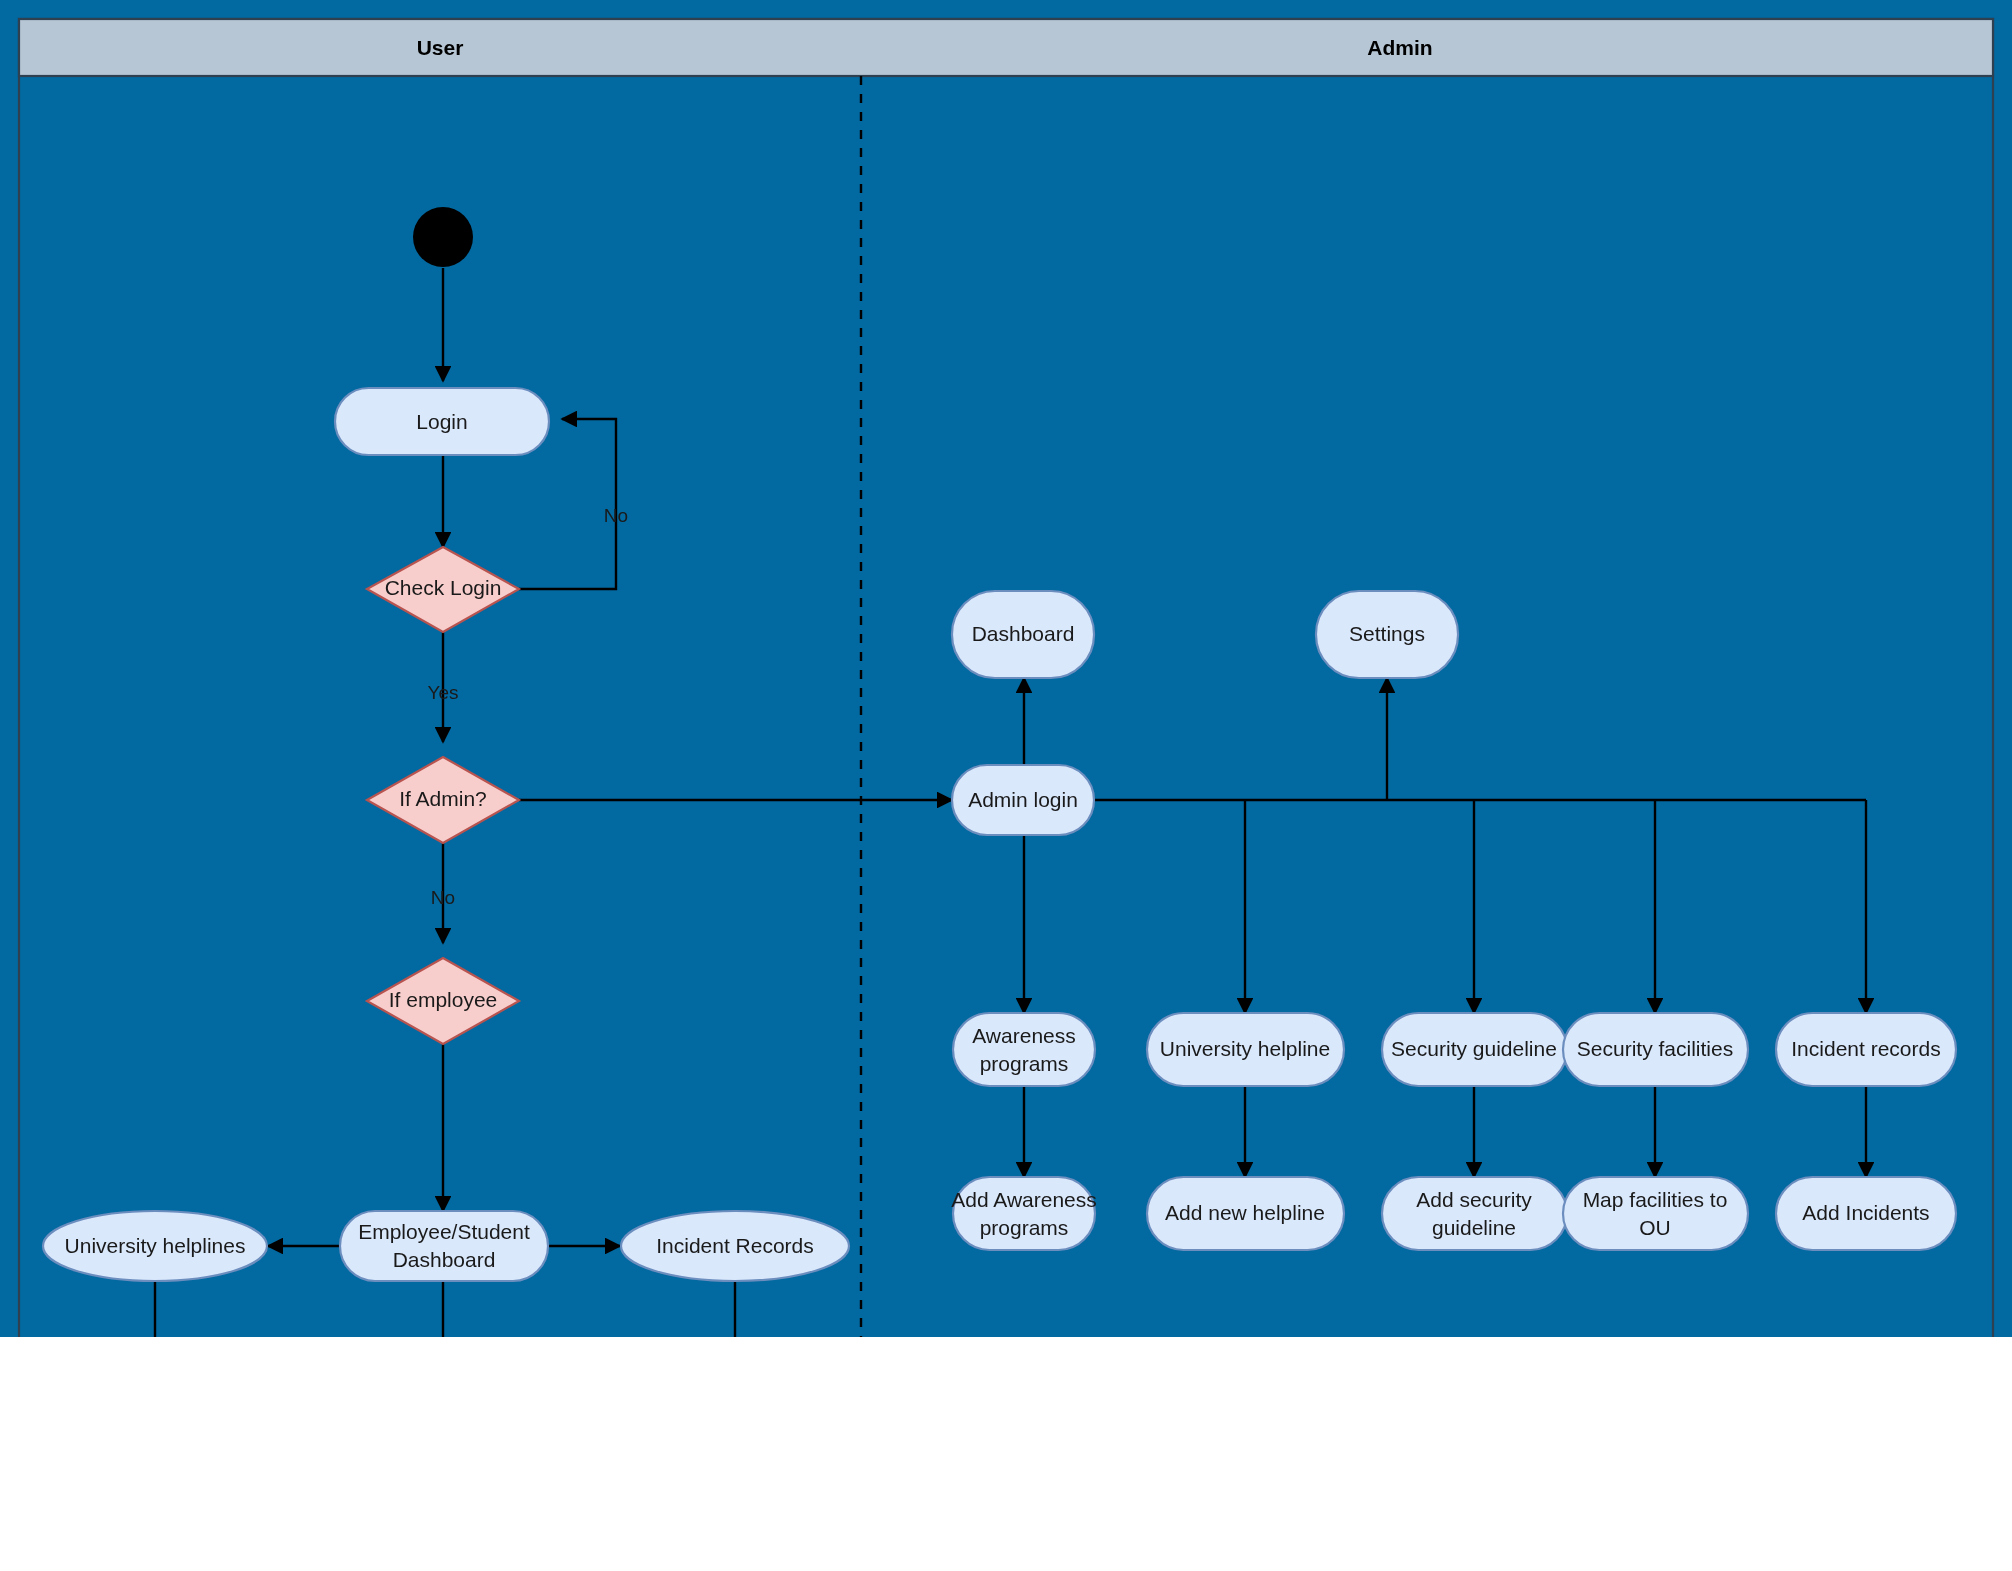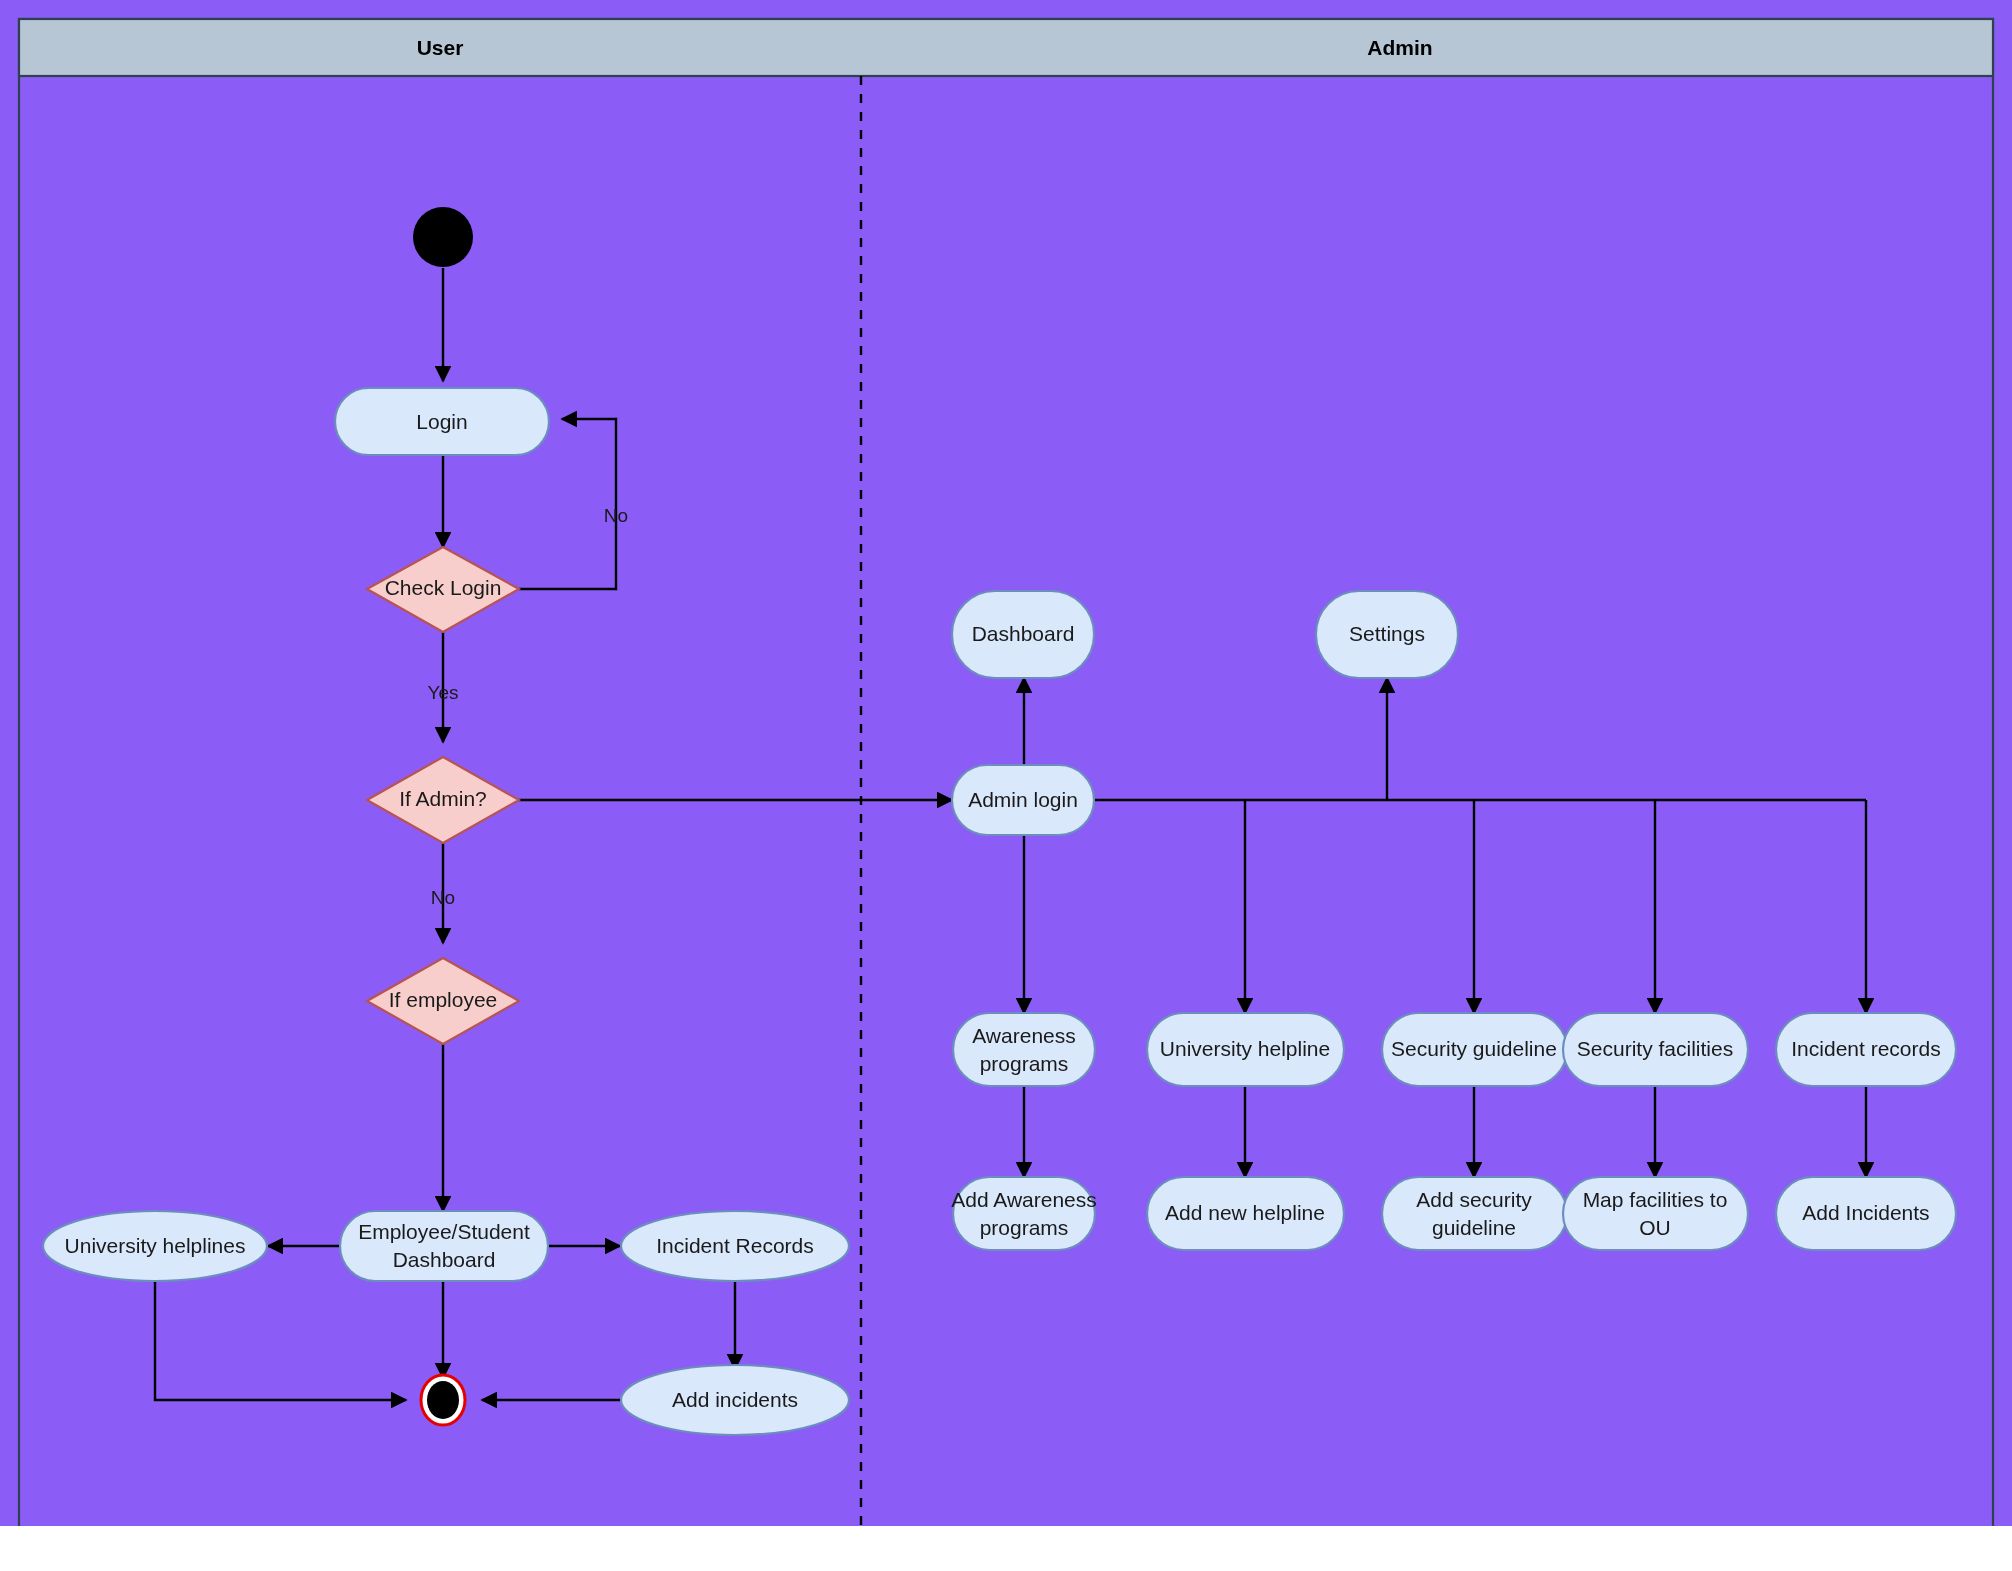--- a/index.html
+++ b/index.html
@@ -6,22 +6,22 @@
     margin: 0;
     padding: 0;
     background: #ffffff;
   }
   body {
     font-family: "Liberation Sans", sans-serif;
   }
   #canvas {
     position: relative;
     width: 2012px;
-    height: 1526px;
-    background: #8b5cf6;
+    height: 1337px;
+    background: #0369a1;
     overflow: hidden;
   }
   svg.diagram {
     position: absolute;
     left: 0;
     top: 0;
     width: 2012px;
     height: 1571px;
   }
   .lane-header-text {

